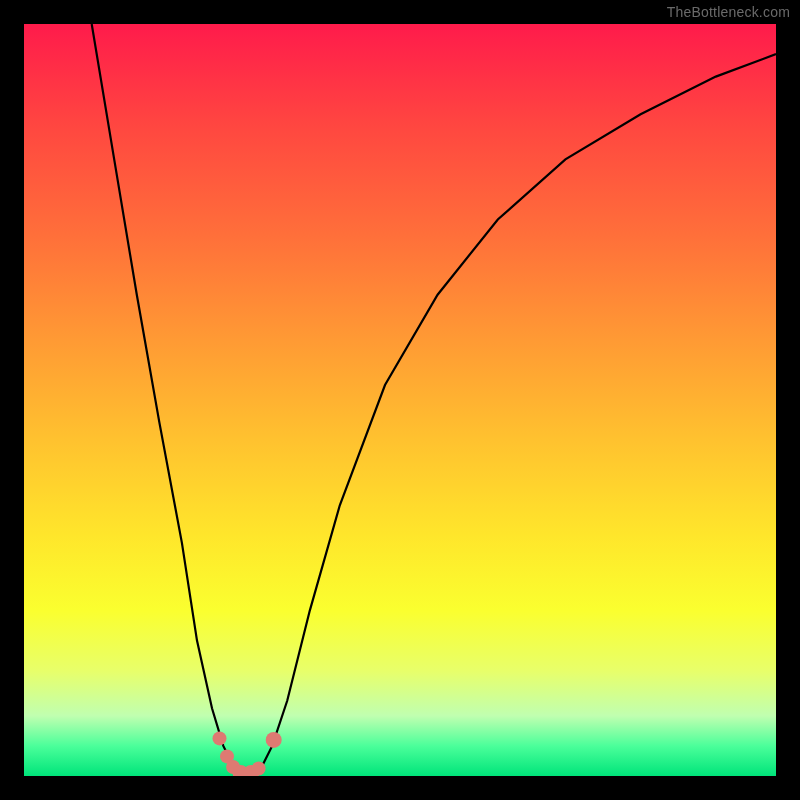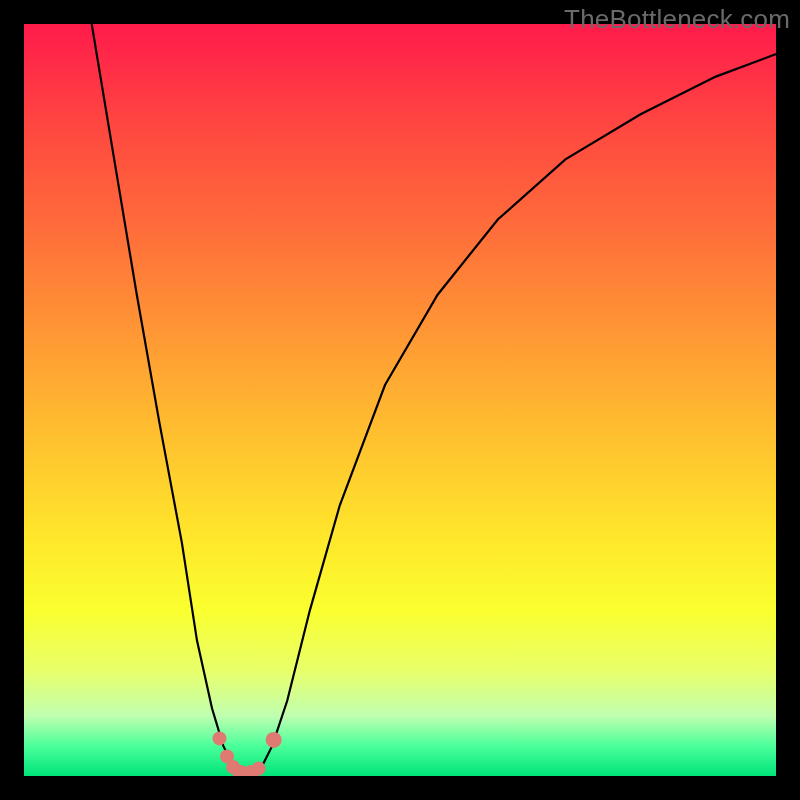--- a/index.html
+++ b/index.html
@@ -28,21 +28,21 @@
       #e8ff6a 86%,
       #c0ffb0 92%,
       #4bff9a 96%,
       #00e47a 100%);
   }
   .watermark {
     position: absolute;
     top: 4px;
     right: 10px;
     color: #6a6a6a;
-    font-size: 26px;
+    font-size: 14px;
     font-weight: 500;
     letter-spacing: 0.2px;
     user-select: none;
   }
   svg.curve {
     position: absolute;
     left: 0;
     top: 0;
     width: 752px;
     height: 752px;

